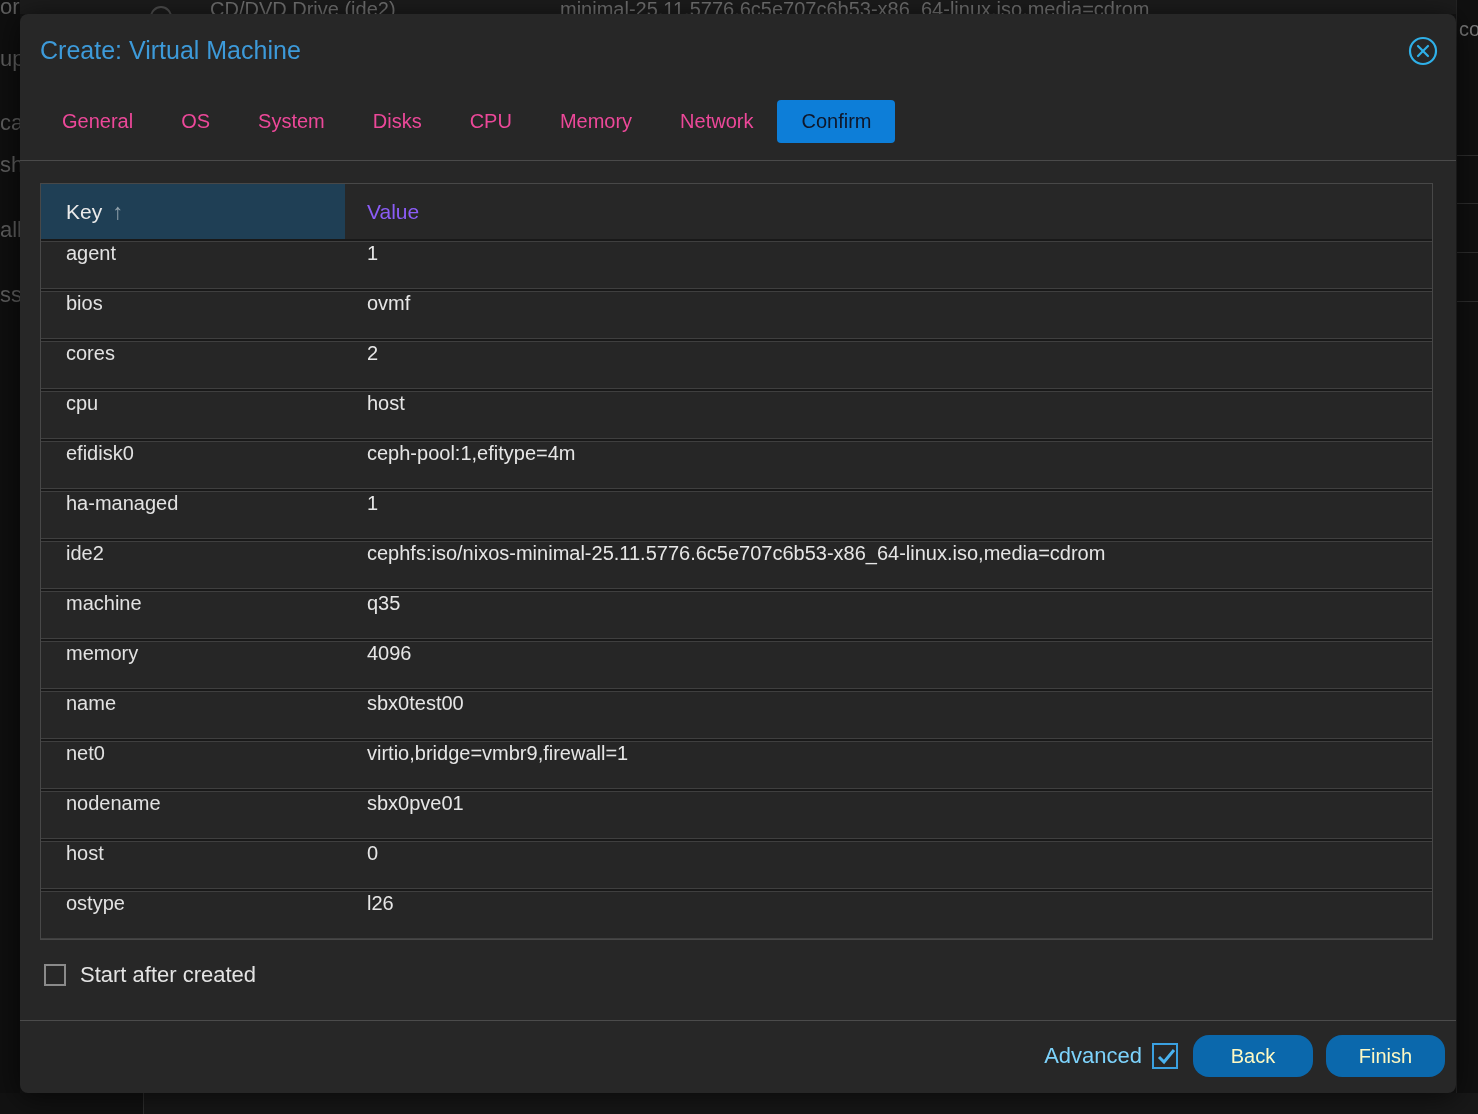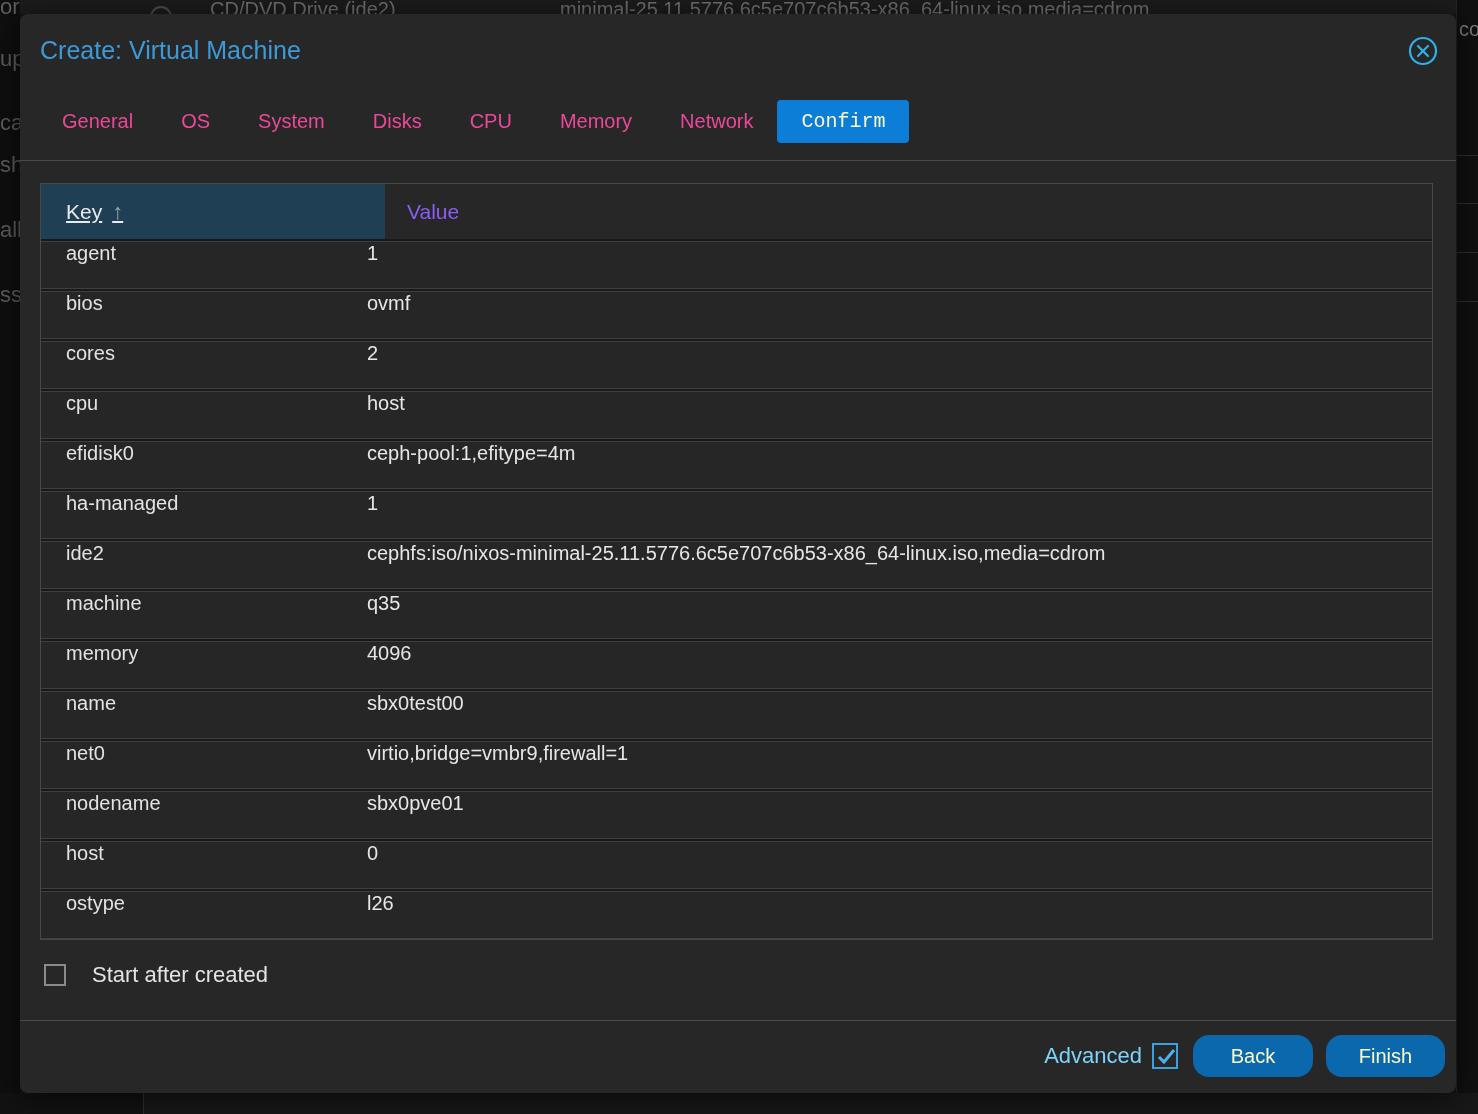--- a/index.html
+++ b/index.html
@@ -31,41 +31,41 @@
 
   .modal-title { position:absolute; left:20px; top:20px; height:32px; line-height:32px;
                  font-size:25px; color:#3d9ad9; }
 
   .close-btn { position:absolute; right:18px; top:22px; width:30px; height:30px; cursor:pointer; }
 
   
   .tabs { position:absolute; left:18px; top:86px; height:43px; display:flex; align-items:stretch; }
   .tab { display:flex; align-items:center; padding:0 24px; font-size:20px; color:#ec4899;
          border-radius:4px; cursor:pointer; }
-  .tab.active { background:#0d7ed8; color:#fef9c3;font-family:Liberation Mono, monospace; }
+  .tab.active { background:#0d7ed8; color:#0f172a; }
 
   .content-top-border { position:absolute; left:0; top:146px; width:1436px; height:1px; background:#4a4a4a; }
 
   
   .table { position:absolute; left:20px; top:169px; width:1393px;
            background:#191919; border:1px solid #484848; }
   .thead { display:flex; height:55px; background:#272727; }
-  .th-key { width:344px; background:#1f3f55; display:flex; align-items:center;
-            padding-left:25px; font-size:21px; color:#eaeaea; cursor:pointer;text-decoration:underline; }
+  .th-key { width:304px; background:#1f3f55; display:flex; align-items:center;
+            padding-left:25px; font-size:21px; color:#eaeaea; cursor:pointer; }
   .sort-arrow { color:#93a3ad; font-size:22px; margin-left:10px; }
   .th-val { flex:1; display:flex; align-items:center; padding-left:22px;
             font-size:21px; color:#8b5cf6; cursor:pointer; }
   .trow { display:flex; height:48px; margin-top:2px; background:#262626;
           border-top:1px solid #3f3f3f; border-bottom:1px solid #3f3f3f;
           align-items:flex-start; cursor:default; }
   .trow .tkey { width:304px; padding-left:25px; font-size:20px; color:#e2e2e2; }
   .trow .tval { flex:1; padding-left:22px; font-size:20px; color:#e6e6e6; white-space:nowrap; }
 
   
-  .start-row { position:absolute; left:24px; top:948px; display:flex; align-items:center;gap:12px; }
+  .start-row { position:absolute; left:24px; top:948px; display:flex; align-items:center; }
   .cb { width:22px; height:22px; border:2px solid #8a8a8a; background:transparent;
         position:relative; cursor:pointer; flex:none; }
   .cb .tick { display:none; position:absolute; left:1px; top:1px; }
   .cb.checked { border-color:#3aa0e0; }
   .cb.checked .tick { display:block; }
   .start-label { margin-left:14px; font-size:22px; color:#e3e3e3; }
 
   
   .footer-divider { position:absolute; left:0; top:1006px; width:1436px; height:1px; background:#4b4b4b; }
   .footer { position:absolute; left:0; top:1014px; width:1436px; height:56px;

